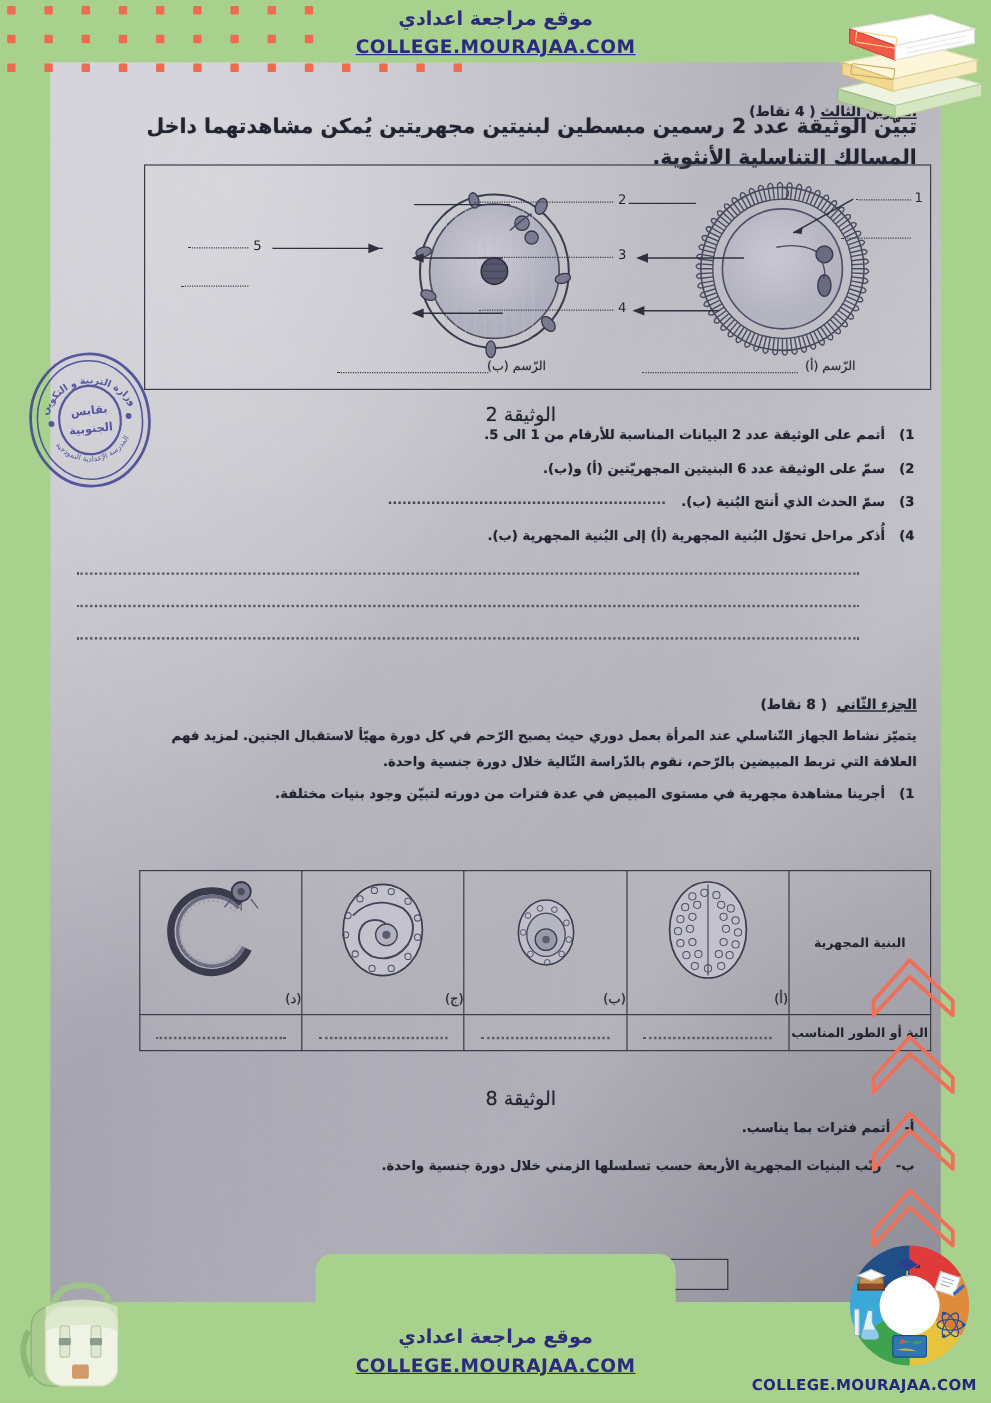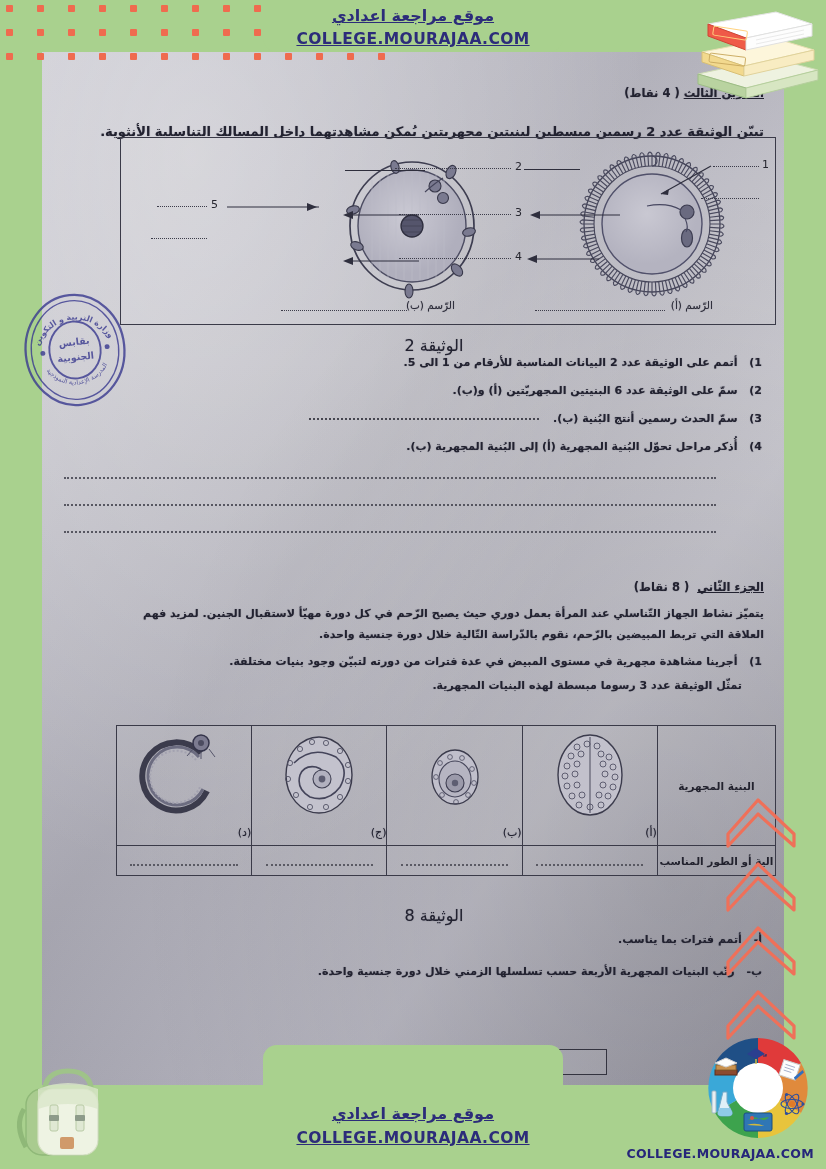--- a/index.html
+++ b/index.html
@@ -76,23 +76,23 @@
     position: absolute;
     right: 20px; top: 33px;
     font-size: 11.5px;
     font-weight: bold;
     letter-spacing: .2px;
   }
   .ex-title u { text-decoration: underline; }
 
   .intro-line {
     position: absolute;
-    right: 20px; top: 70px;
+    right: 20px; top: 42px;
     width: 690px;
-    font-size: 13px;
+    font-size: 17px;
     font-weight: bold;
   }
 
   
   #fig-box {
     position: absolute;
     right: 8px; top: 85px;
     width: 656px; height: 188px;
     border: 1.6px solid #3a3a48;
     background: rgba(255,255,255,.05);
@@ -229,21 +229,20 @@
   .band-text {
     position: absolute;
     width: 100%;
     text-align: center;
     color: #2c2c7a;
     font-family: "DejaVu Sans", sans-serif;
   }
   .band-ar {
     font-size: 16px;
     font-weight: bold;
-    text-decoration: underline;
     direction: rtl;
     letter-spacing: .3px;
   }
   .band-url {
     font-size: 15.5px;
     font-weight: bold;
     text-decoration: underline;
     letter-spacing: .4px;
   }
 
@@ -483,21 +482,21 @@
     <span style="margin-right:8px;">أتمم على الوثيقة عدد 2 البيانات المناسبة للأرقام من 1 الى 5.</span>
   </div>
 
   <div class="ar q" style="top:331px;">
     <span class="qn">2)</span>
     <span style="margin-right:8px;">سمّ على الوثيقة عدد 6 البنيتين المجهريّتين  (أ) و(ب).</span>
   </div>
 
   <div class="ar q" style="top:359px;">
     <span class="qn">3)</span>
-    <span style="margin-right:8px;">سمّ الحدث رسمين أنتج البُنية (ب).</span>
+    <span style="margin-right:8px;">سمّ الحدث الذي أنتج البُنية (ب).</span>
     <span style="display:inline-block; width:230px; border-top:2px dotted #45454f; vertical-align:middle; margin-right:10px;"></span>
   </div>
 
   <div class="ar q" style="top:387px;">
     <span class="qn">4)</span>
     <span style="margin-right:8px;margin-top:20px;">أُذكر مراحل تحوّل البُنية المجهرية (أ) إلى البُنية المجهرية (ب).</span>
   </div>
 
   <div class="answer-line" style="top:425px;"></div>
   <div class="answer-line" style="top:452px;"></div>
@@ -508,21 +507,20 @@
     <span style="margin-right:4px;">( 8 نقاط)</span>
   </div>
 
   <div class="ar para" style="top:552px;">يتميّز نشاط الجهاز التّناسلي عند المرأة بعمل دوري حيث يصبح الرّحم في كل دورة مهيّأ لاستقبال الجنين. لمزيد فهم</div>
   <div class="ar para" style="top:573px;">العلاقة التي تربط المبيضين بالرّحم، نقوم بالدّراسة التّالية خلال دورة جنسية واحدة.</div>
 
   <div class="ar q" style="top:602px;">
     <span class="qn">1)</span>
     <span style="margin-right:8px;">أجرينا مشاهدة مجهرية في مستوى المبيض في عدة فترات من دورته لتبيّن وجود بنيات مختلفة.</span>
   </div>
-  <div class="ar para" style="top:624px; padding-right:22px;">تمثّل الوثيقة عدد 3 رسوما مبسطة لهذه البنيات المجهرية.</div>
 
   <table id="tbl">
     <tbody>
         <tr>
       <td class="cell-head">البنية المجهرية</td>
 
       <td class="cell-img">
         <svg width="110" height="96" viewBox="0 0 110 96" style="display:block;margin:2px auto 0;">
           <ellipse cx="55" cy="46" rx="32" ry="40" fill="#c2c1cc" stroke="#3b3b4c" stroke-width="1.4"></ellipse>
           <line x1="55" y1="8" x2="55" y2="84" stroke="#4a4a5c" stroke-width="1"></line>

